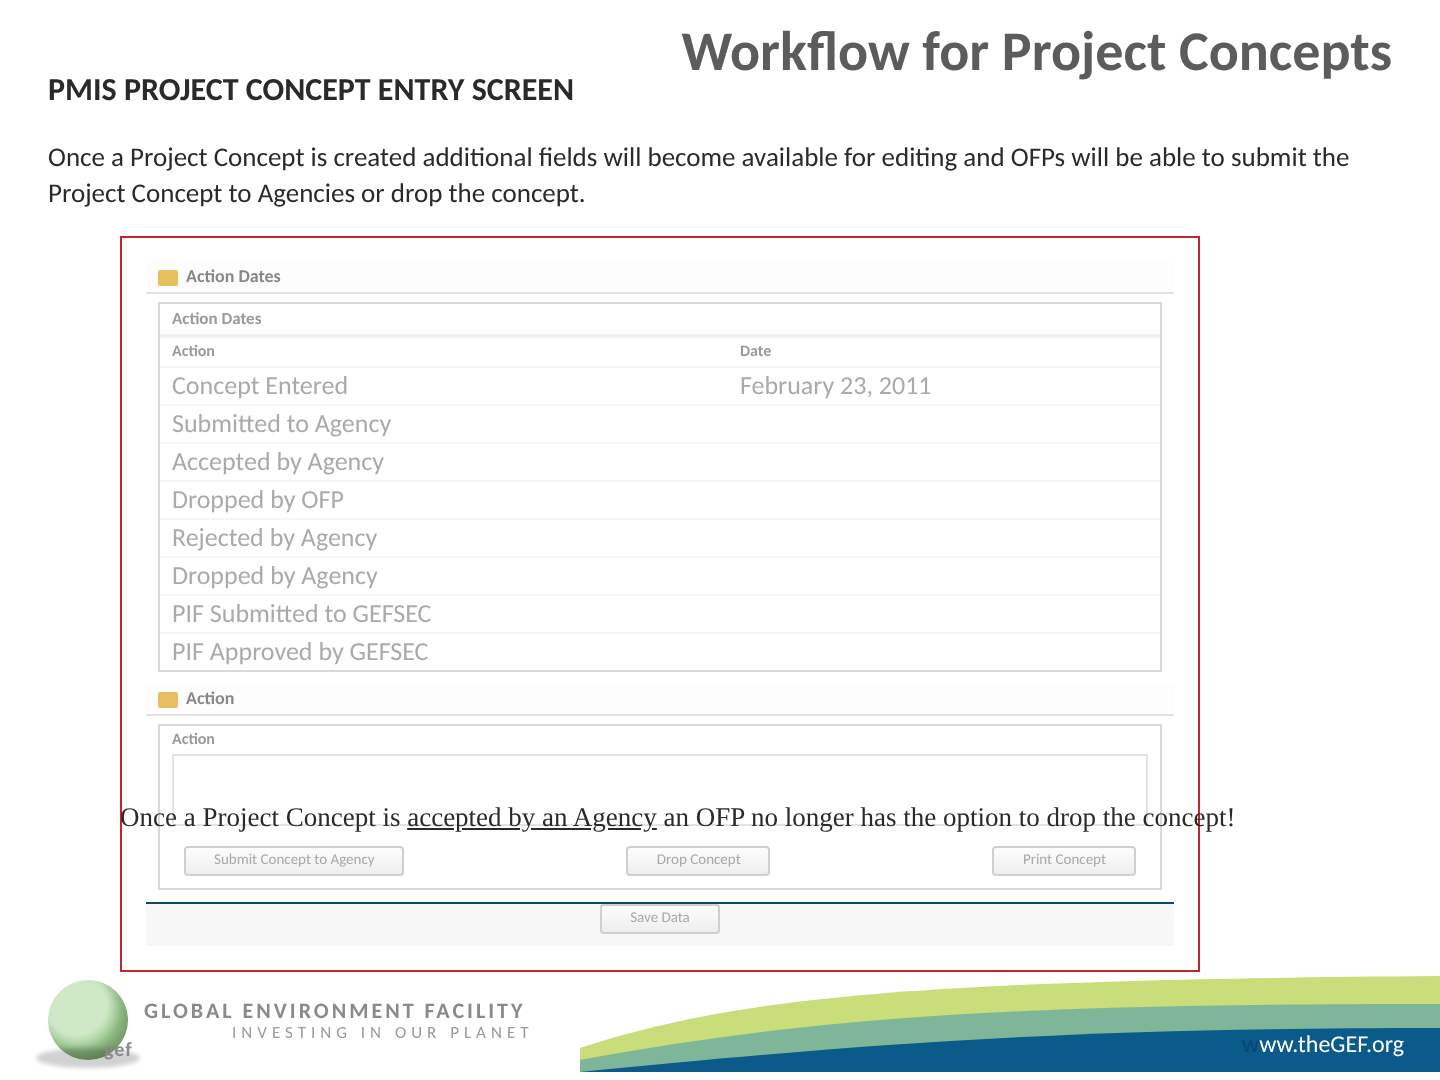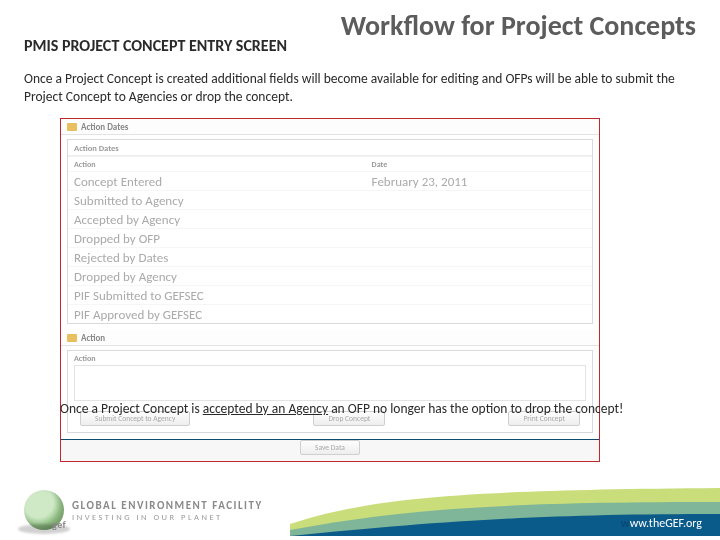--- a/index.html
+++ b/index.html
@@ -38,21 +38,21 @@
     font-weight: 500;
     color: #2a2a2a;
   }
   .screenshot-box {
     position: absolute;
     top: 118px;
     left: 60px;
     width: 540px;
     border: 1px solid #c1272d;
     background: #fff;
-    padding: 0;
+    padding: 12px;
   }
   .panel-header {
     background: #fdfdfd;
     border-bottom: 1px solid #e3e3e3;
     padding: 2px 6px;
     font-size: 9px;
     font-weight: 700;
     color: #888;
     display: flex;
     align-items: center;
@@ -134,20 +134,21 @@
   }
   .closing-text {
     position: absolute;
     top: 400px;
     left: 60px;
     right: 80px;
     font-size: 13.5px;
     line-height: 1.35;
     font-weight: 500;
     color: #2a2a2a;
+    font-family: Liberation Serif, serif;
   }
   .closing-text .underline { text-decoration: underline; }
   .footer {
     position: absolute;
     left: 0; right: 0; bottom: 4px;
     height: 62px;
   }
   .logo {
     position: absolute;
     left: 24px; bottom: 6px;
@@ -173,20 +174,21 @@
   .logo-text .line1 {
     font-size: 11px;
     letter-spacing: 1.5px;
     color: #8a8a8a;
     font-weight: 600;
   }
   .logo-text .line2 {
     font-size: 8.5px;
     letter-spacing: 2.5px;
     color: #9a9a9a;
+    margin-left: 44px;
   }
   .gef-tag {
     position:absolute;
     left:28px; bottom:-1px;
     font-size:10px; font-weight:700;
     color:#8a8a8a;
     letter-spacing: 0.5px;
   }
   .swoosh {
     position: absolute;
@@ -233,21 +235,21 @@
           </tr>
       <tr>
             <td>Accepted by Agency</td>
             <td></td>
           </tr>
       <tr>
             <td>Dropped by OFP</td>
             <td></td>
           </tr>
       <tr>
-            <td>Rejected by Dates</td>
+            <td>Rejected by Agency</td>
             <td></td>
           </tr>
       <tr>
             <td>Dropped by Agency</td>
             <td></td>
           </tr>
       <tr>
             <td>PIF Submitted to GEFSEC</td>
             <td></td>
           </tr>

